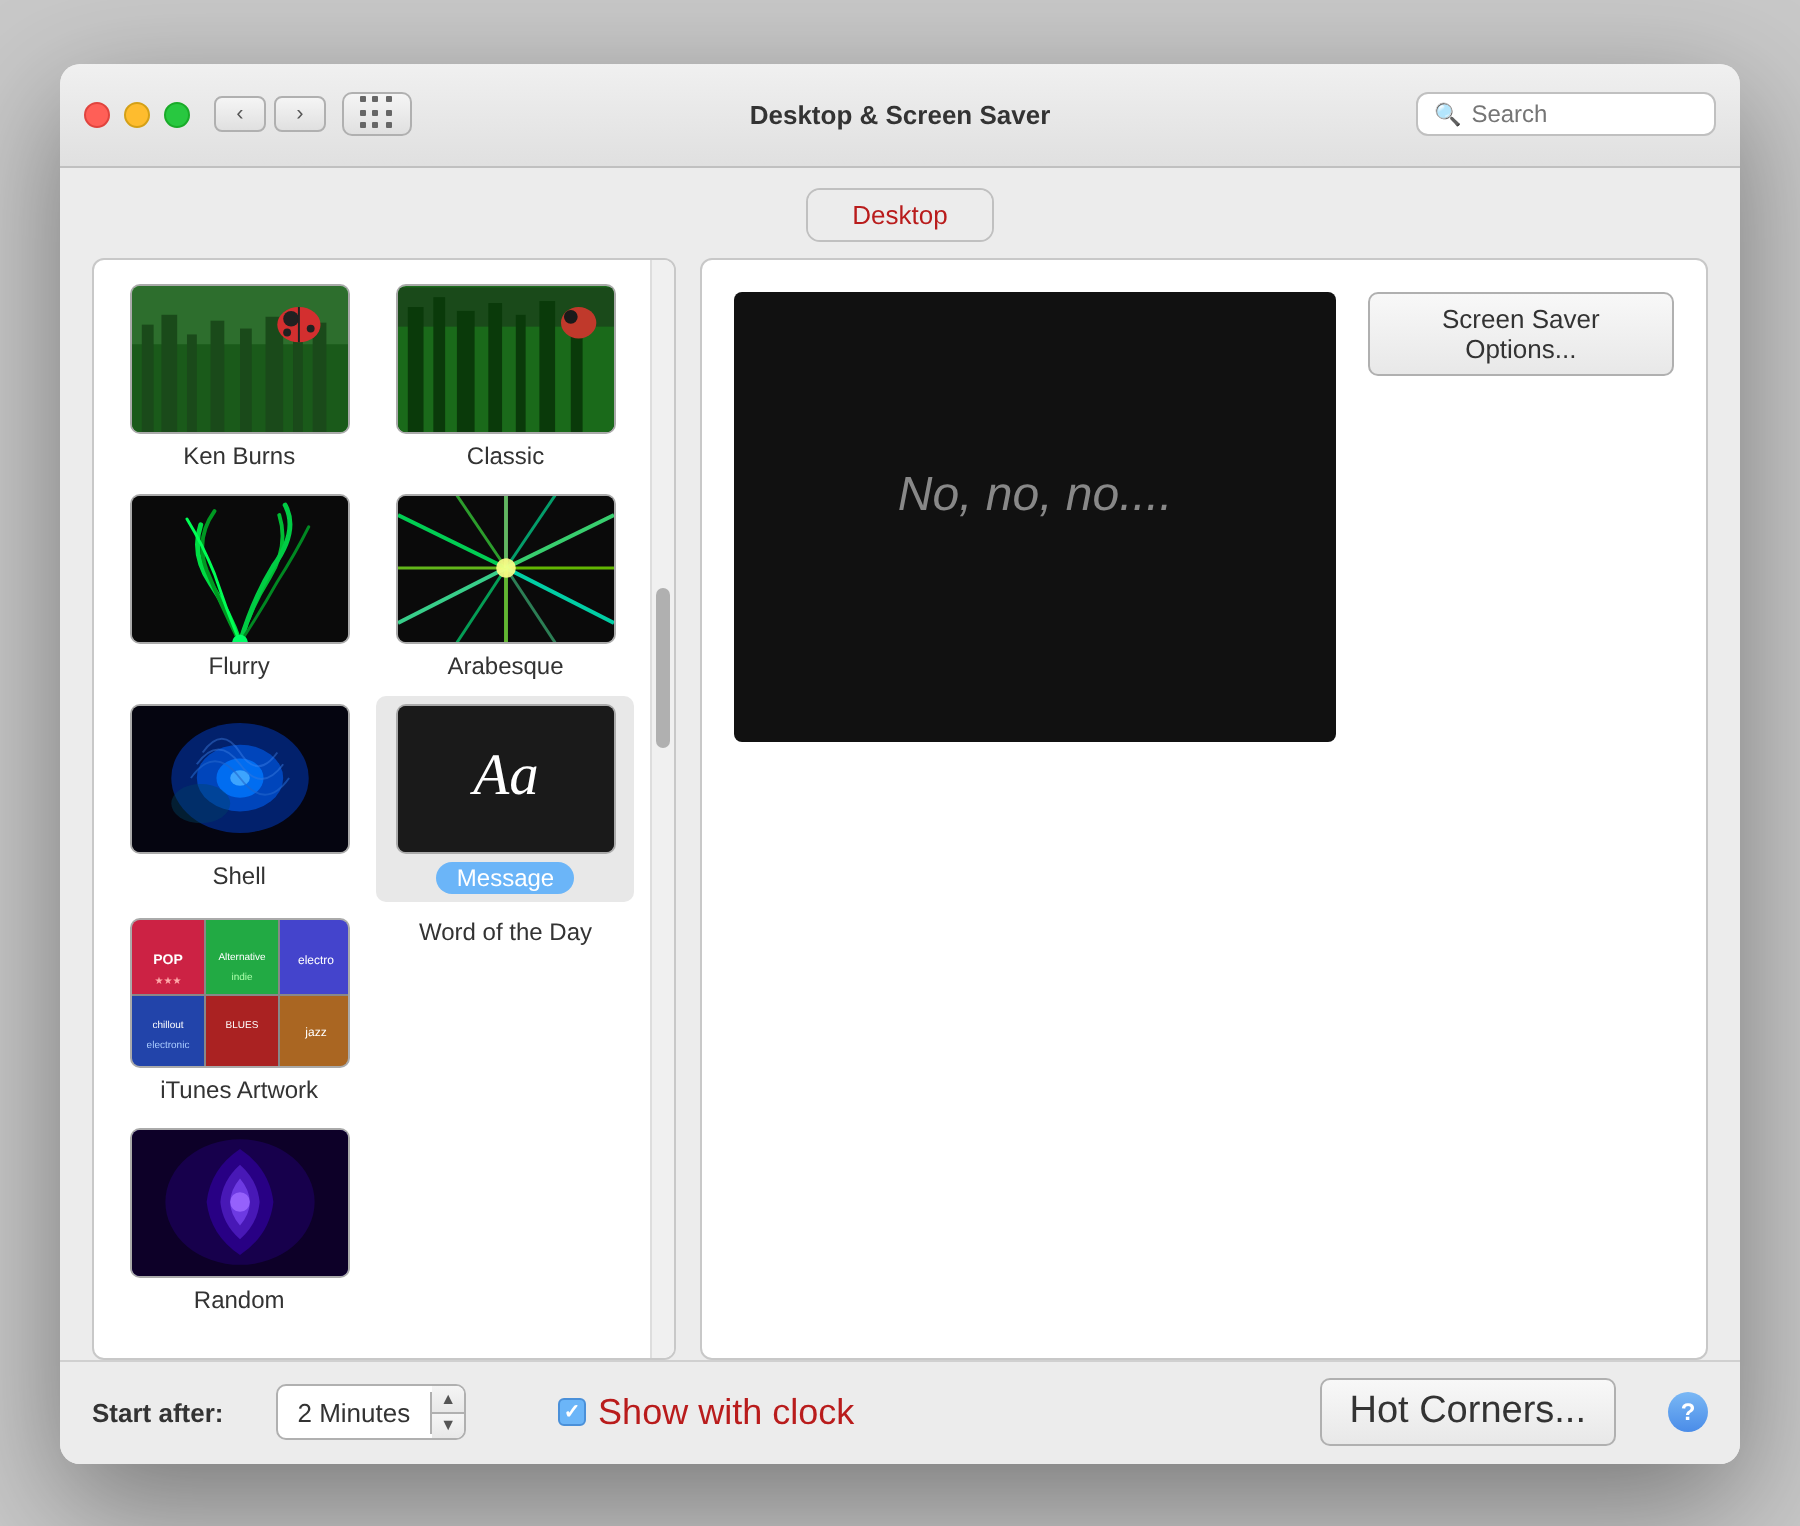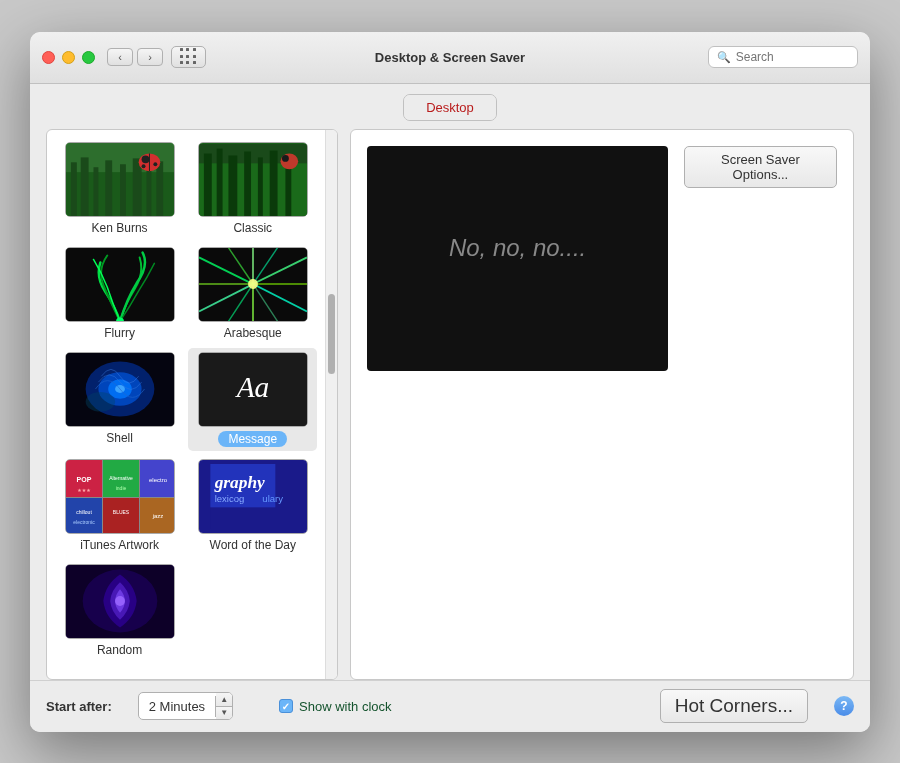--- a/index.html
+++ b/index.html
@@ -395,22 +395,22 @@
       align-items: center;
       justify-content: center;
       cursor: pointer;
     }
     .checkmark {
       color: white;
       font-size: 10px;
       font-weight: bold;
     }
     .show-clock-label {
-      font-size: 13px;
-      color: #14532d;
+      font-size: 18px;
+      color: #b91c1c;
     }
     .hot-corners-btn {
       margin-left: auto;
       background: linear-gradient(to bottom, #f8f8f8, #e8e8e8);
       border: 1px solid #b0b0b0;
       border-radius: 5px;
       padding: 5px 14px;
       font-size: 19px;
       cursor: pointer;
       color: #333;
@@ -656,31 +656,20 @@
                   <text x="55" y="54" text-anchor="middle" font-size="5" fill="white">BLUES</text>
                   <rect width="36" height="36" fill="#aa6622" x="74" y="38"></rect>
                   <text x="92" y="58" text-anchor="middle" font-size="6" fill="white">jazz</text>
                 </svg>
               </div>
             </div>
             <span class="ss-label">iTunes Artwork</span>
           </div>
 
           <div class="ss-item">
-            <div class="ss-thumbnail">
-              <div class="thumb-word">
-                <svg width="110" height="75" viewBox="0 0 110 75">
-                  <rect width="110" height="75" fill="#1a1a8a"></rect>
-                  <rect x="0" y="0" width="75" height="50" fill="#2233bb"></rect>
-                  <text x="5" y="28" font-size="20" fill="white" font-family="Georgia,serif" font-style="italic" font-weight="bold">graphy</text>
-                  <text x="5" y="44" font-size="11" fill="#88aaff">lexicog</text>
-                  <text x="60" y="44" font-size="11" fill="#6699ff">ulary</text>
-                </svg>
-              </div>
-            </div>
             <span class="ss-label">Word of the Day</span>
           </div>
 
           <div class="ss-item">
             <div class="ss-thumbnail">
               <div class="thumb-random">
                 <svg width="110" height="75" viewBox="0 0 110 75">
                   <rect width="110" height="75" fill="#0d0028"></rect>
                   <ellipse cx="55" cy="37" rx="38" ry="32" fill="#1a0055" opacity="0.8"></ellipse>
                   <path d="M55 10 Q70 20 72 37 Q70 54 55 64 Q40 54 38 37 Q40 20 55 10" fill="#3300aa" opacity="0.6"></path>

